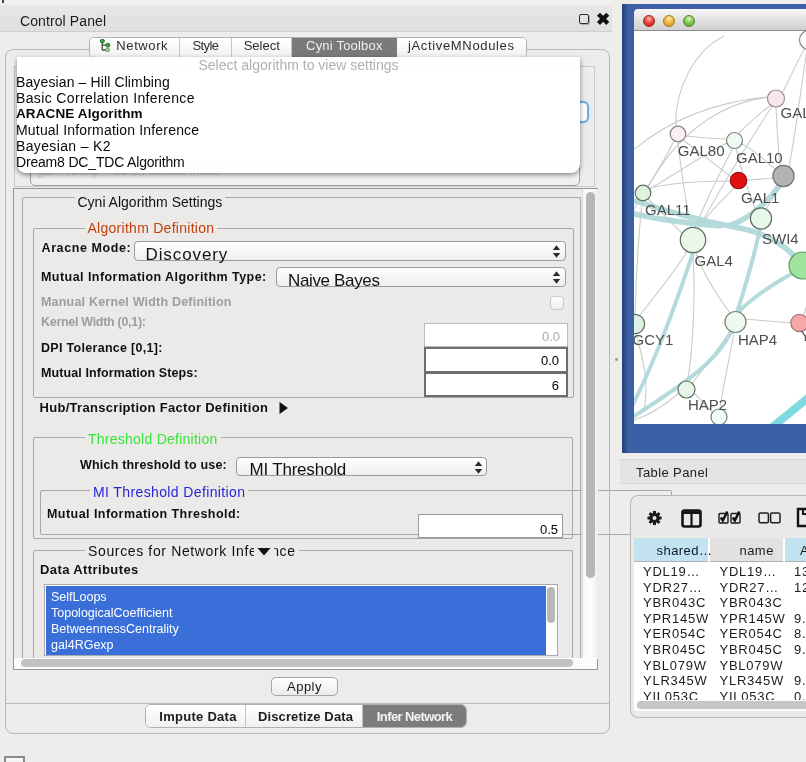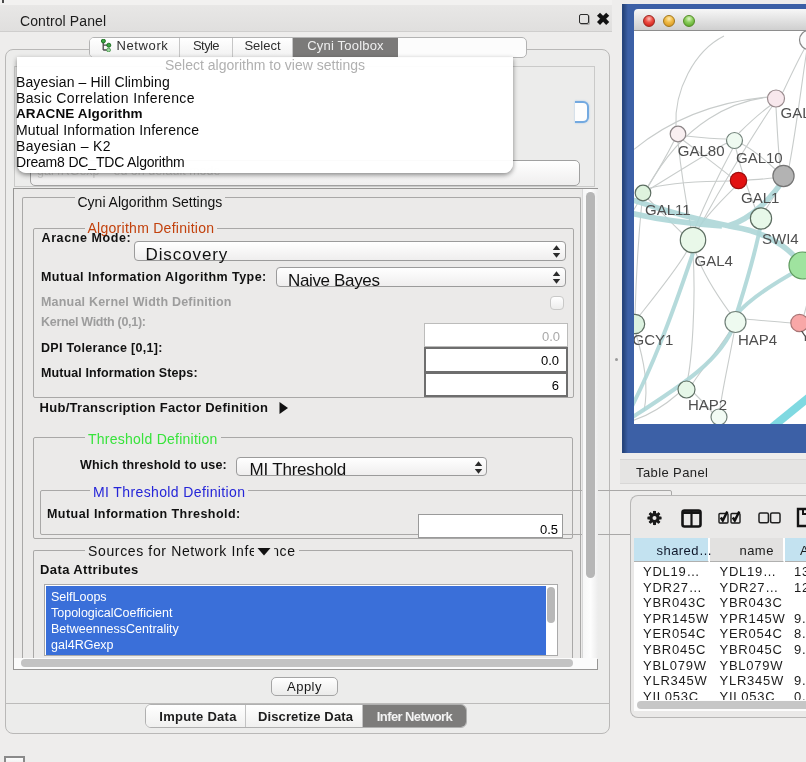--- a/index.html
+++ b/index.html
@@ -31,21 +31,21 @@
 .combo { position:absolute; background:linear-gradient(#ffffff,#efeeee); border:1px solid #9b9b9b; border-radius:4px; font-size:17px; color:#111; }
 .combo .cv { position:absolute; left:13px; top:3px; }
 .combo .ar { position:absolute; right:3.5px; top:2.5px; width:9px; height:15px; }
 .fld { position:absolute; background:#fff; font-size:13px; text-align:right;margin-top:8px; }
 
 #vsb { left:582px; top:189px; width:16px; height:470px; background:linear-gradient(90deg,#f7f7f7,#fdfdfd,#ececec); border-left:1px solid #d8d8d8;}
 #vsb .th { position:absolute; left:3px; top:3px; width:9px; height:386px; background:#b6b6b6; border-radius:5px; }
 #hsb { left:14px; top:658px; width:583px; height:11px; background:#fbfbfb; }
 #hsb .th { position:absolute; left:7px; top:1px; width:552px; height:8px; background:#c3c3c3; border-radius:4px; }
 
-#dd { left:17px; top:57px; width:496px; height:116px; background:rgba(255,255,255,0.96);
+#dd { left:17px; top:57px; width:563px; height:116px; background:rgba(255,255,255,0.96);
   border-radius:0 0 9px 9px; box-shadow:0 2px 5px rgba(0,0,0,0.45); z-index:50; }
 #dd .hint { position:absolute; top:0px; left:0; width:100%; text-align:center; color:#b0b0b0; font-size:14px; }
 #dd .it { position:absolute; left:-1px; font-size:14px; letter-spacing:0.12px; color:#0a0a0a; white-space:nowrap; line-height:16px;}
 
 #applybtn { left:271px; top:677px; width:67px; height:19px; background:linear-gradient(#ffffff,#ebebea);
   border:1px solid #a5a5a5; border-radius:5px; font-size:13px; color:#181818; text-align:center; line-height:17px; }
 #divline { left:5px; top:703px; width:605px; height:1px; background:#bcbbba; }
 #btabs { left:145px; top:704px; width:322px; height:24px; background:#fdfdfd; border:1px solid #b0b0b0; border-radius:6px; display:flex; overflow:hidden;}
 #btabs .tab { height:100%; display:flex; align-items:center; justify-content:center; font-size:13px; font-weight:bold; color:#1d1d1d; border-right:1px solid #c2c2c2; background:linear-gradient(#ffffff,#f0f0ef);}
 #btabs .tab:last-child { border-right:none;}
@@ -85,35 +85,38 @@
     </div>
   <div class="tab" style="width:53px;">
       <span style="position:relative;top:-2.5px;letter-spacing:-0.6px;">Style</span>
     </div>
   <div class="tab" style="width:60px;">
       <span style="position:relative;top:-2.5px;">Select</span>
     </div>
   <div class="tab sel" style="width:105px;">
       <span style="position:relative;top:-2.5px;letter-spacing:0.2px;">Cyni Toolbox</span>
     </div>
+  <div class="tab" style="width:130px;">
+      <span style="position:relative;top:-2.5px;letter-spacing:0.66px;">jActiveMNodules</span>
+    </div>
 </div>
 
 <div class="abs" style="left:14px;top:66px;width:581px;height:121px;border:1px solid #cacac9;"></div>
 <div class="abs" style="left:30px;top:160px;width:550px;height:26px;background:linear-gradient(#fff,#efeeee);border:1px solid #a0a0a0;border-radius:5px;"></div>
 <div class="abs" style="left:575px;top:101px;width:14px;height:22px;background:#fdfdfd;border:2px solid #73a9e0;box-shadow:0 0 2px #9cc3e8;border-radius:0 6px 6px 0;border-left:none;"></div>
 
 <div class="abs" id="scrollpane"></div>
 <div class="abs grp" style="left:21.5px;top:197px;width:559px;height:471px;border-bottom:none;">
   <div class="gt" style="color:#111;left:4px;top:-3px;">Cyni Algorithm Settings</div>
 </div>
 
 <div class="abs grp" style="left:32.5px;top:227.5px;width:541px;height:170px;">
   <div class="gt" style="color:#c2410c;letter-spacing:0.27px;left:3px;top:-8px;">Algorithm Definition</div>
 </div>
-<label class="b abs" style="left:41.5px;top:231px;letter-spacing:0.6px;">Aracne Mode:</label>
+<label class="b abs" style="left:41.5px;top:241px;letter-spacing:0.6px;">Aracne Mode:</label>
 <div class="combo" style="left:134px;top:240.5px;width:431.5px;height:20.5px;">
     <span class="cv" style="left:10.5px;letter-spacing:0.9px;">Discovery</span>
  <svg class="ar" viewBox="0 0 9 14">
       <path d="M0.8 5.5 L4.5 0.8 L8.2 5.5 Z" fill="#2b2b2b"></path>
       <path d="M0.8 8.5 L4.5 13.2 L8.2 8.5 Z" fill="#2b2b2b"></path>
     </svg>
   </div>
 <label class="b abs" style="left:41px;top:269.5px;letter-spacing:0.45px;">Mutual Information Algorithm Type:</label>
 <div class="combo" style="left:276px;top:266.5px;width:289.5px;height:20px;">
     <span class="cv" style="left:11px;letter-spacing:-0.35px;">Naive Bayes</span>

